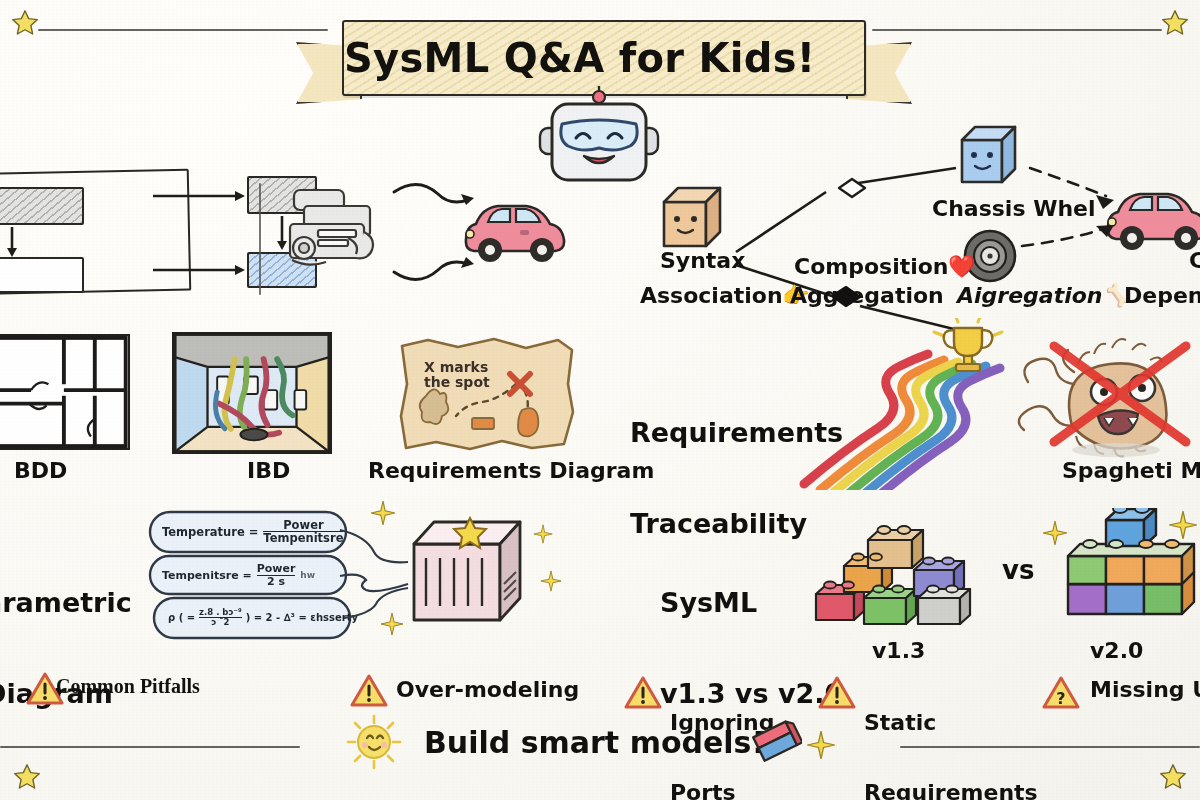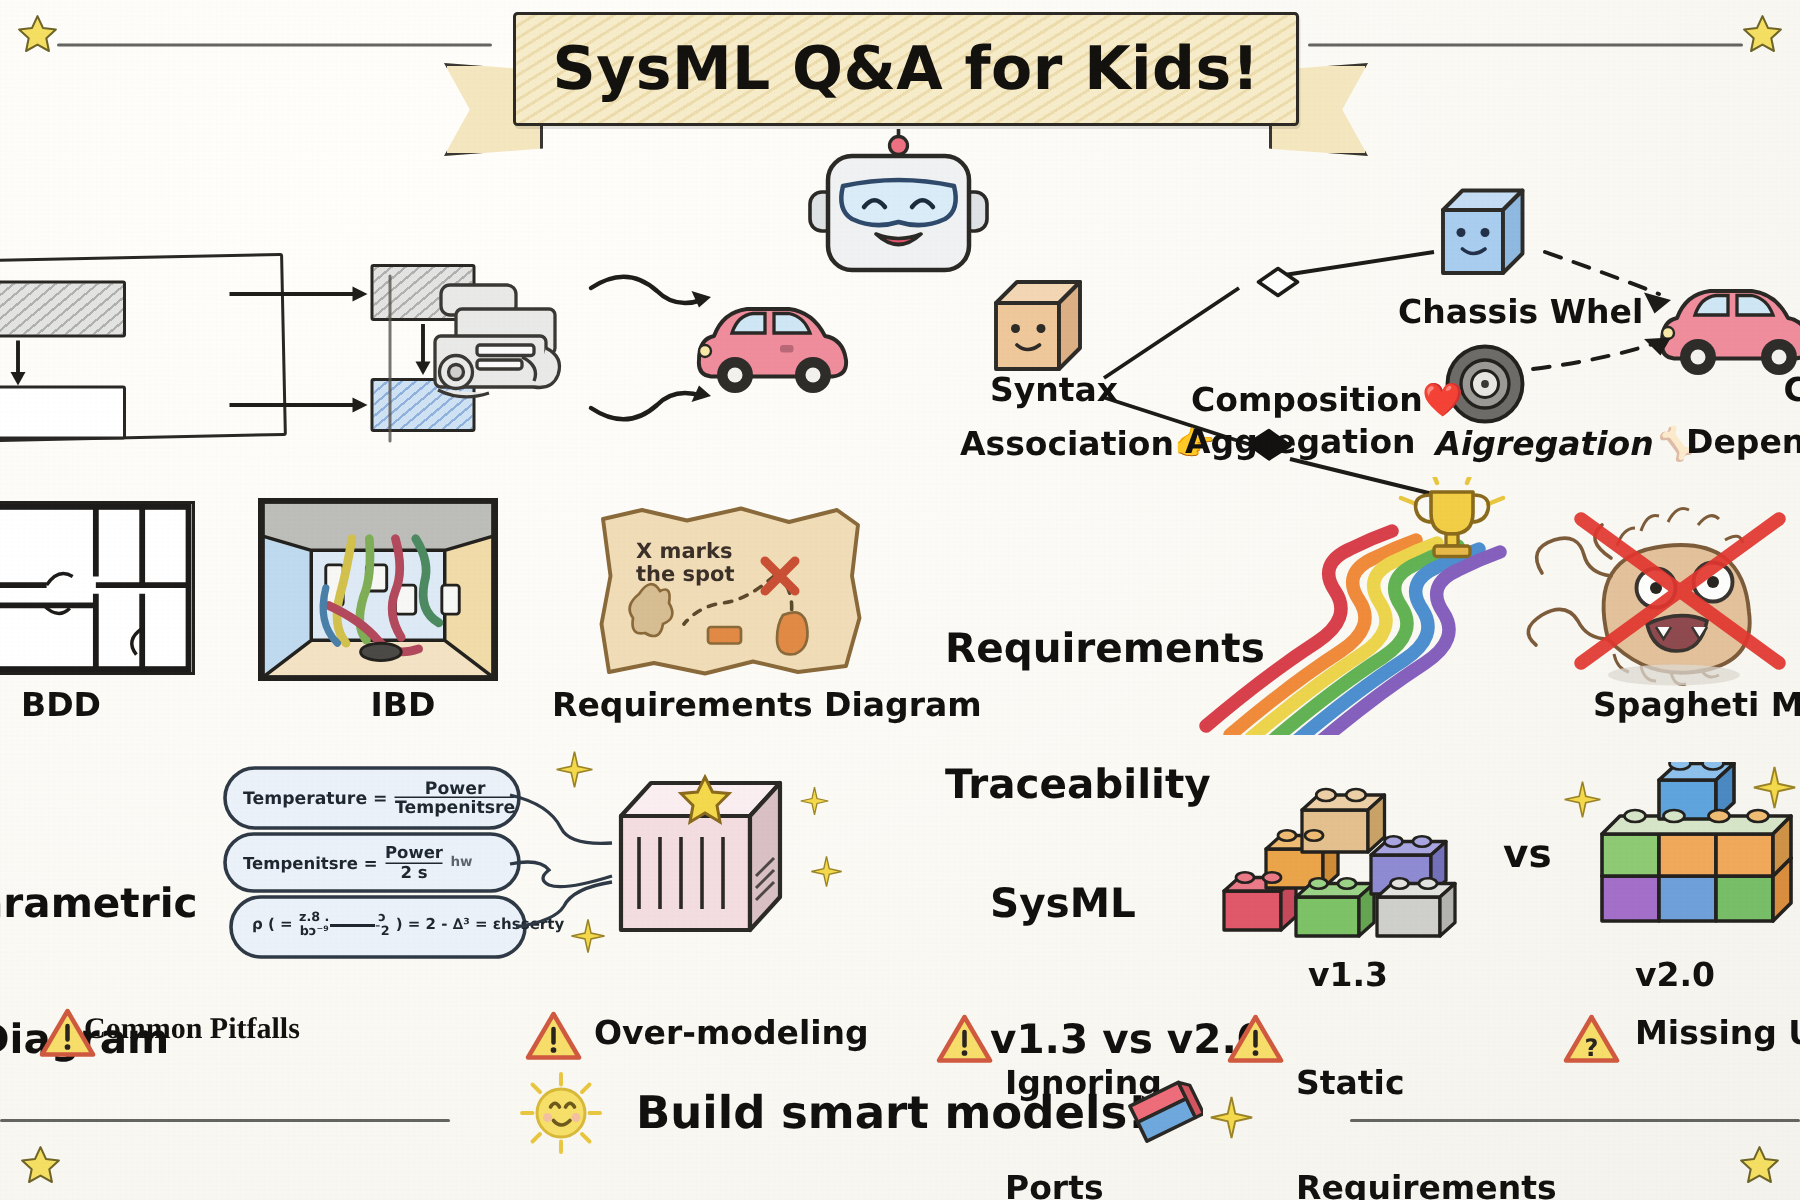--- a/index.html
+++ b/index.html
@@ -71,30 +71,30 @@
   #banner .tail.l {
     left: 0px;
     clip-path: polygon(0 0, 100% 8%, 100% 92%, 0 100%, 26% 50%);
   }
   #banner .tail.r {
     right: 0px;
     clip-path: polygon(0 8%, 100% 0, 74% 50%, 100% 100%, 0 92%);
   }
   #banner .plate {
     position: absolute;
-    left: 46px; top: 0;
+    left: 46px; top: 12px;
     width: 524px; height: 76px;
     background: #f7ecc9;
     border: 2.8px solid #2e2b26;
     border-radius: 3px;
     background-image: repeating-linear-gradient(-32deg,
         rgba(212,182,105,.30) 0 2px, transparent 2px 7px);
     display: flex;
     align-items: center;
-    justify-content: center;
+    justify-content: flex-start;
     box-shadow: 1px 2px 0 rgba(0,0,0,.10);
   }
   #title-text {
     font-family: "DejaVu Sans", sans-serif;
     font-size: 40px;
     font-weight: 700;
     color: #14120f;
     letter-spacing: .3px;
     white-space: nowrap;
   }
@@ -511,21 +511,21 @@
       <span>Tempenitsre =</span>
       <span style="display:inline-flex;flex-direction:column;align-items:center;line-height:1.05;">
         <span>Power</span>
         <span style="display:block;width:100%;height:1.4px;background:#1f2830;"></span>
         <span>2   s</span>
       </span>
       <span style="font-size:9px;opacity:.7;">hw</span>
     </div>
     <div style="position:absolute;left:22px;top:100px;display:flex;align-items:center;gap:4px;font-size:10px;color:#1f2830;font-weight:600;">
       <span>ρ ( =</span>
-      <span style="display:inline-flex;flex-direction:row;align-items:center;line-height:1.05;font-size:8.5px;text-align:center;">
+      <span style="display:inline-flex;flex-direction:column;align-items:center;line-height:1.05;font-size:8.5px;">
         <span>z.8 . bɔ⁻⁹</span>
         <span style="display:block;width:100%;height:1.2px;background:#1f2830;"></span>
         <span>ɔ ˉ2</span>
       </span>
       <span>) = 2 - ∆³ = ɛhsserty</span>
     </div>
   </div>
 
   <svg class="layer" style="left:338px;top:518px;width:76px;height:110px;">
     <path d="M2 12 q26 6 34 22 q6 12 34 10" fill="none" stroke="#2f3a46" stroke-width="2.2"></path>

